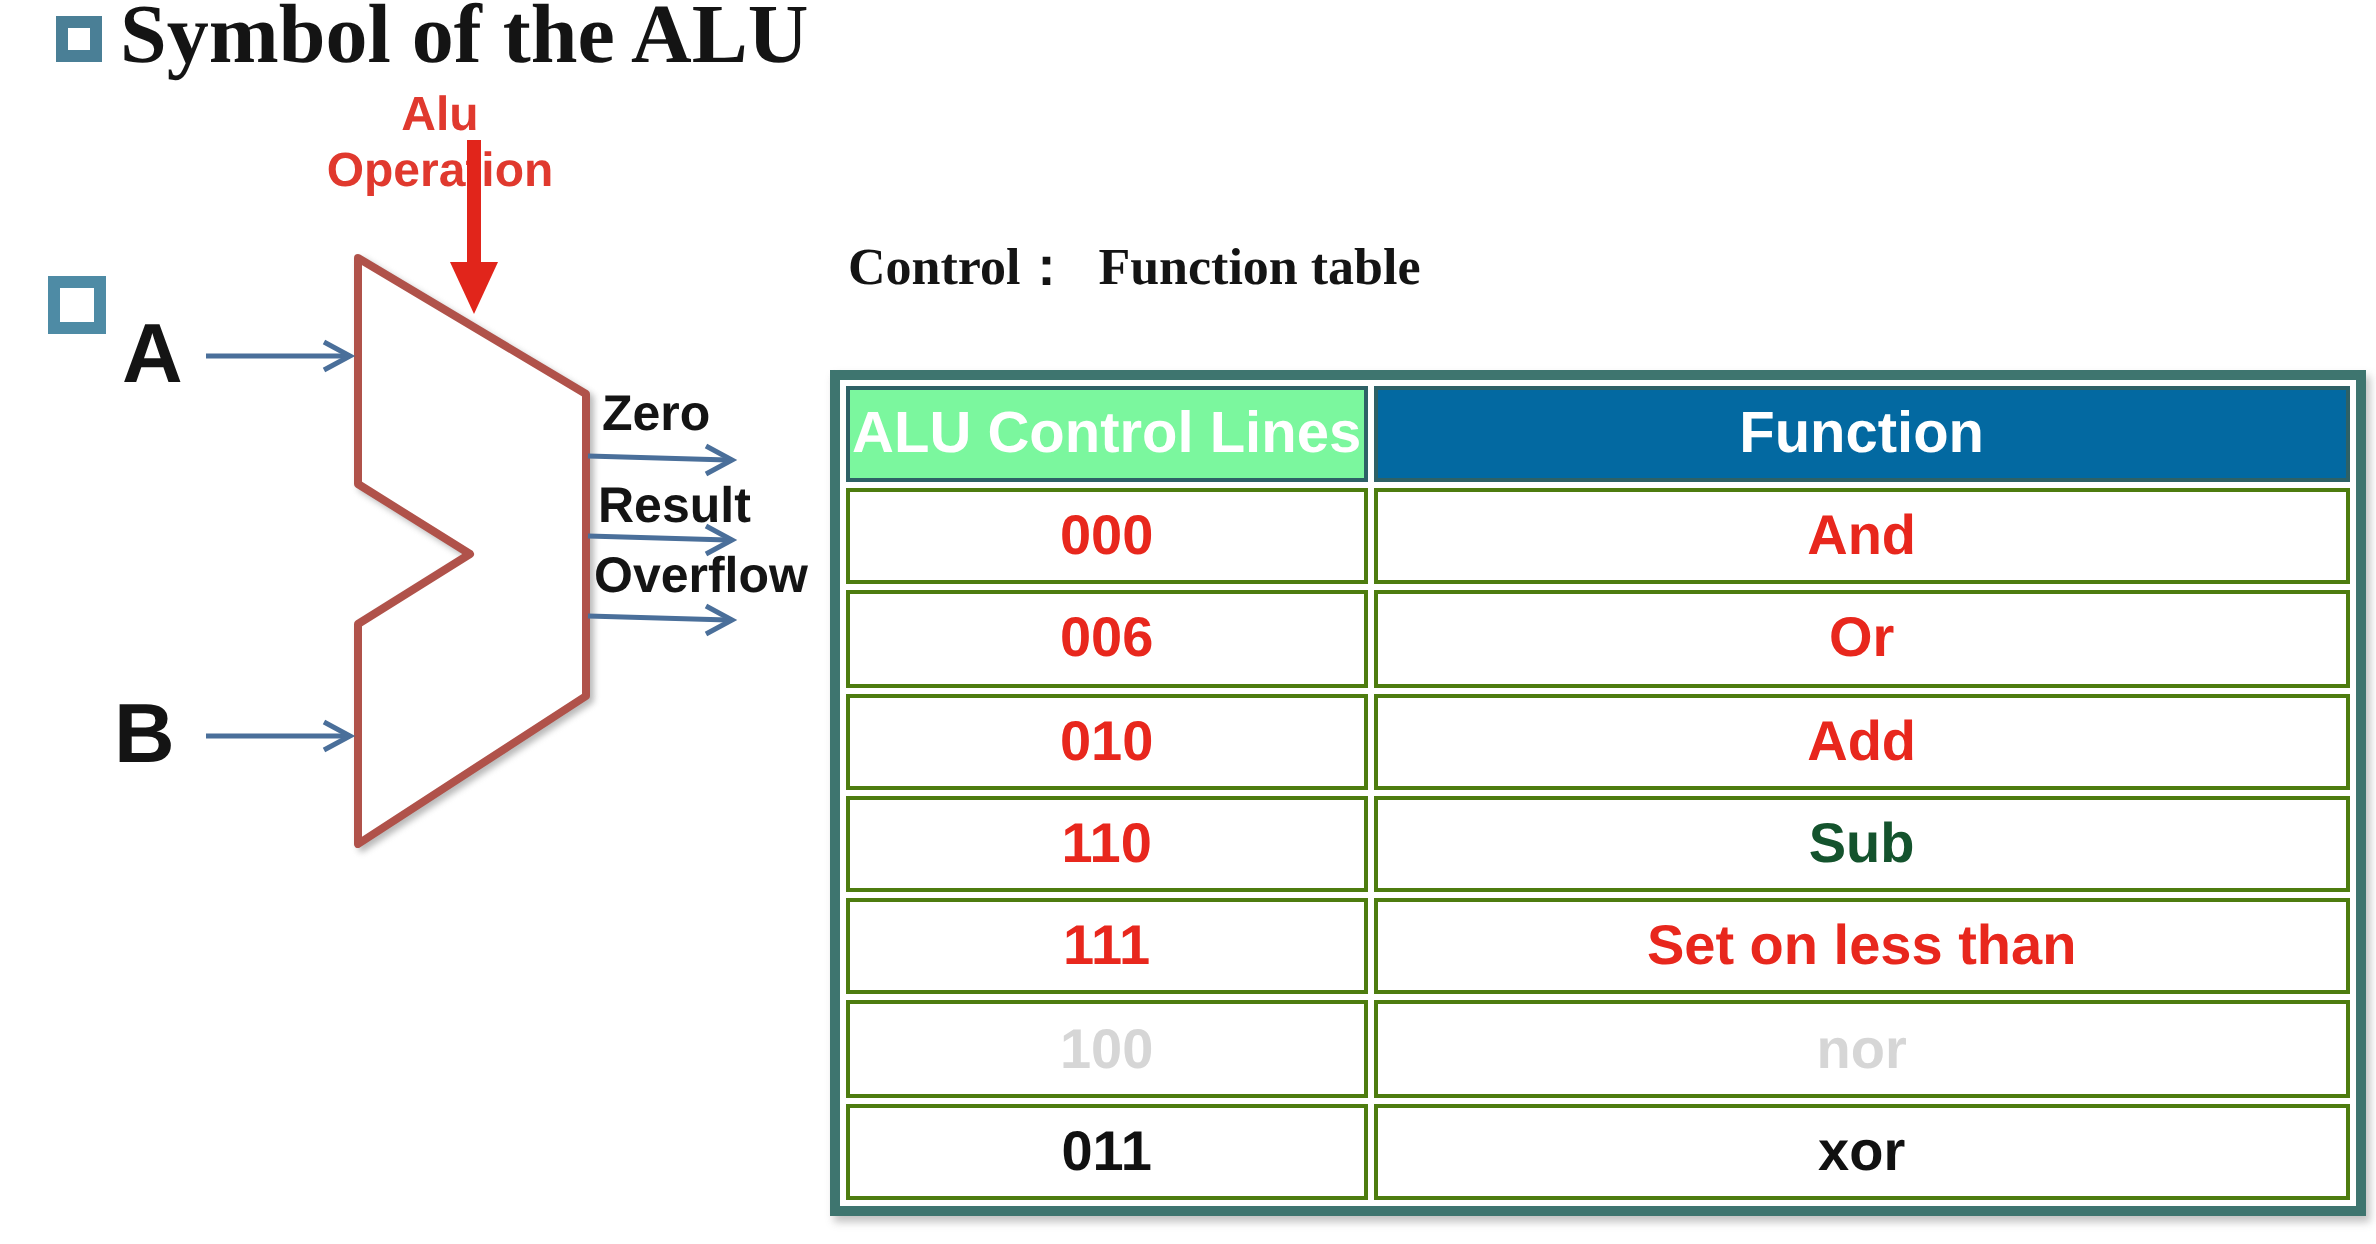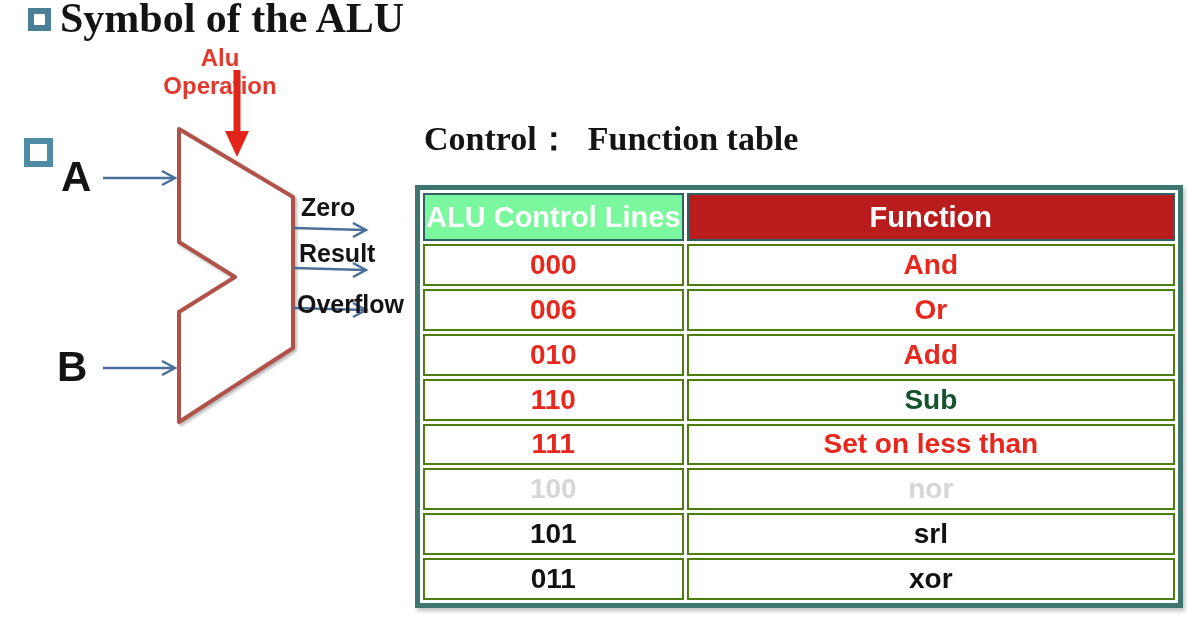--- a/index.html
+++ b/index.html
@@ -23,21 +23,21 @@
   }
   .in-label{
     font-size:42px;font-weight:bold;color:#141414;line-height:1;
   }
   .out-label{
     font-size:25px;font-weight:bold;color:#141414;line-height:1;
   }
   .section-title{
     left:424px;top:116px;
     font-family:"Liberation Serif",serif;font-weight:bold;
-    font-size:34px;color:#141414;white-space:pre;
+    font-size:26px;color:#141414;white-space:pre;
   }
   
   .func-table-wrap{
     left:415px;top:185px;width:768px;height:423px;box-sizing:border-box;
     border:5px solid #3e756f;background:#ffffff;
     box-shadow:2px 3px 4px rgba(120,120,120,0.45);
   }
   table.func{
     width:100%;height:100%;table-layout:fixed;
     border-collapse:separate;border-spacing:3px;border-radius:14px;
@@ -95,34 +95,34 @@
   <g>
     <line x1="294" y1="308" x2="364" y2="310" stroke-width="2.5" stroke="#4a6f9a"></line>
     <polyline points="353,303 366,310 353,317" fill="none" stroke-width="2.5" stroke="#4a6f9a"></polyline>
   </g>
 </svg>
 
 <div class="abs in-label" style="left:61px;top:156px;">A</div>
 <div class="abs in-label" style="left:57px;top:346px;">B</div>
 <div class="abs out-label" style="left:301px;top:195px;">Zero</div>
 <div class="abs out-label" style="left:299px;top:241px;">Result</div>
-<div class="abs out-label" style="left:297px;top:292px;">Overflow</div>
+<div class="abs out-label" style="left:297px;top:276px;">Overflow</div>
 
 <div class="abs section-title">Control：  Function table</div>
 
 <div class="abs func-table-wrap" style="border-color: rgb(62, 117, 111);">
   <table class="func">
     <colgroup>
         <col class="c1">
         <col class="c2">
       </colgroup>
     <thead>
       <tr>
         <th style="color: rgb(255, 255, 255); background-color: rgb(123, 247, 158);">ALU Control Lines</th>
-        <th style="color: rgb(255, 255, 255); background-color: #b91c1c; margin-left: 40px;">Function</th>
+        <th style="color: rgb(255, 255, 255); background-color: #0369a1; margin-left: 40px;">Function</th>
       </tr>
     </thead>
     <tbody>
       <tr>
         <td style="color: rgb(232, 39, 29);">000</td>
         <td style="color: rgb(232, 39, 29);">And</td>
       </tr>
       <tr>
         <td style="color: rgb(232, 39, 29);">006</td>
         <td style="color: rgb(232, 39, 29);">Or</td>
@@ -137,22 +137,18 @@
       </tr>
       <tr>
         <td style="color: rgb(232, 39, 29);">111</td>
         <td style="color: rgb(232, 39, 29);">Set on less than</td>
       </tr>
       <tr>
         <td style="color: rgb(214, 214, 214);">100</td>
         <td style="color: rgb(214, 214, 214);">nor</td>
       </tr>
       <tr>
-        <td style="color: rgb(17, 17, 17);">101</td>
-        <td style="color: rgb(17, 17, 17);">srl</td>
-      </tr>
-      <tr>
         <td style="color: rgb(17, 17, 17);">011</td>
         <td style="color: rgb(17, 17, 17);">xor</td>
       </tr>
     </tbody>
   </table>
 </div>
 
 </body></html>

